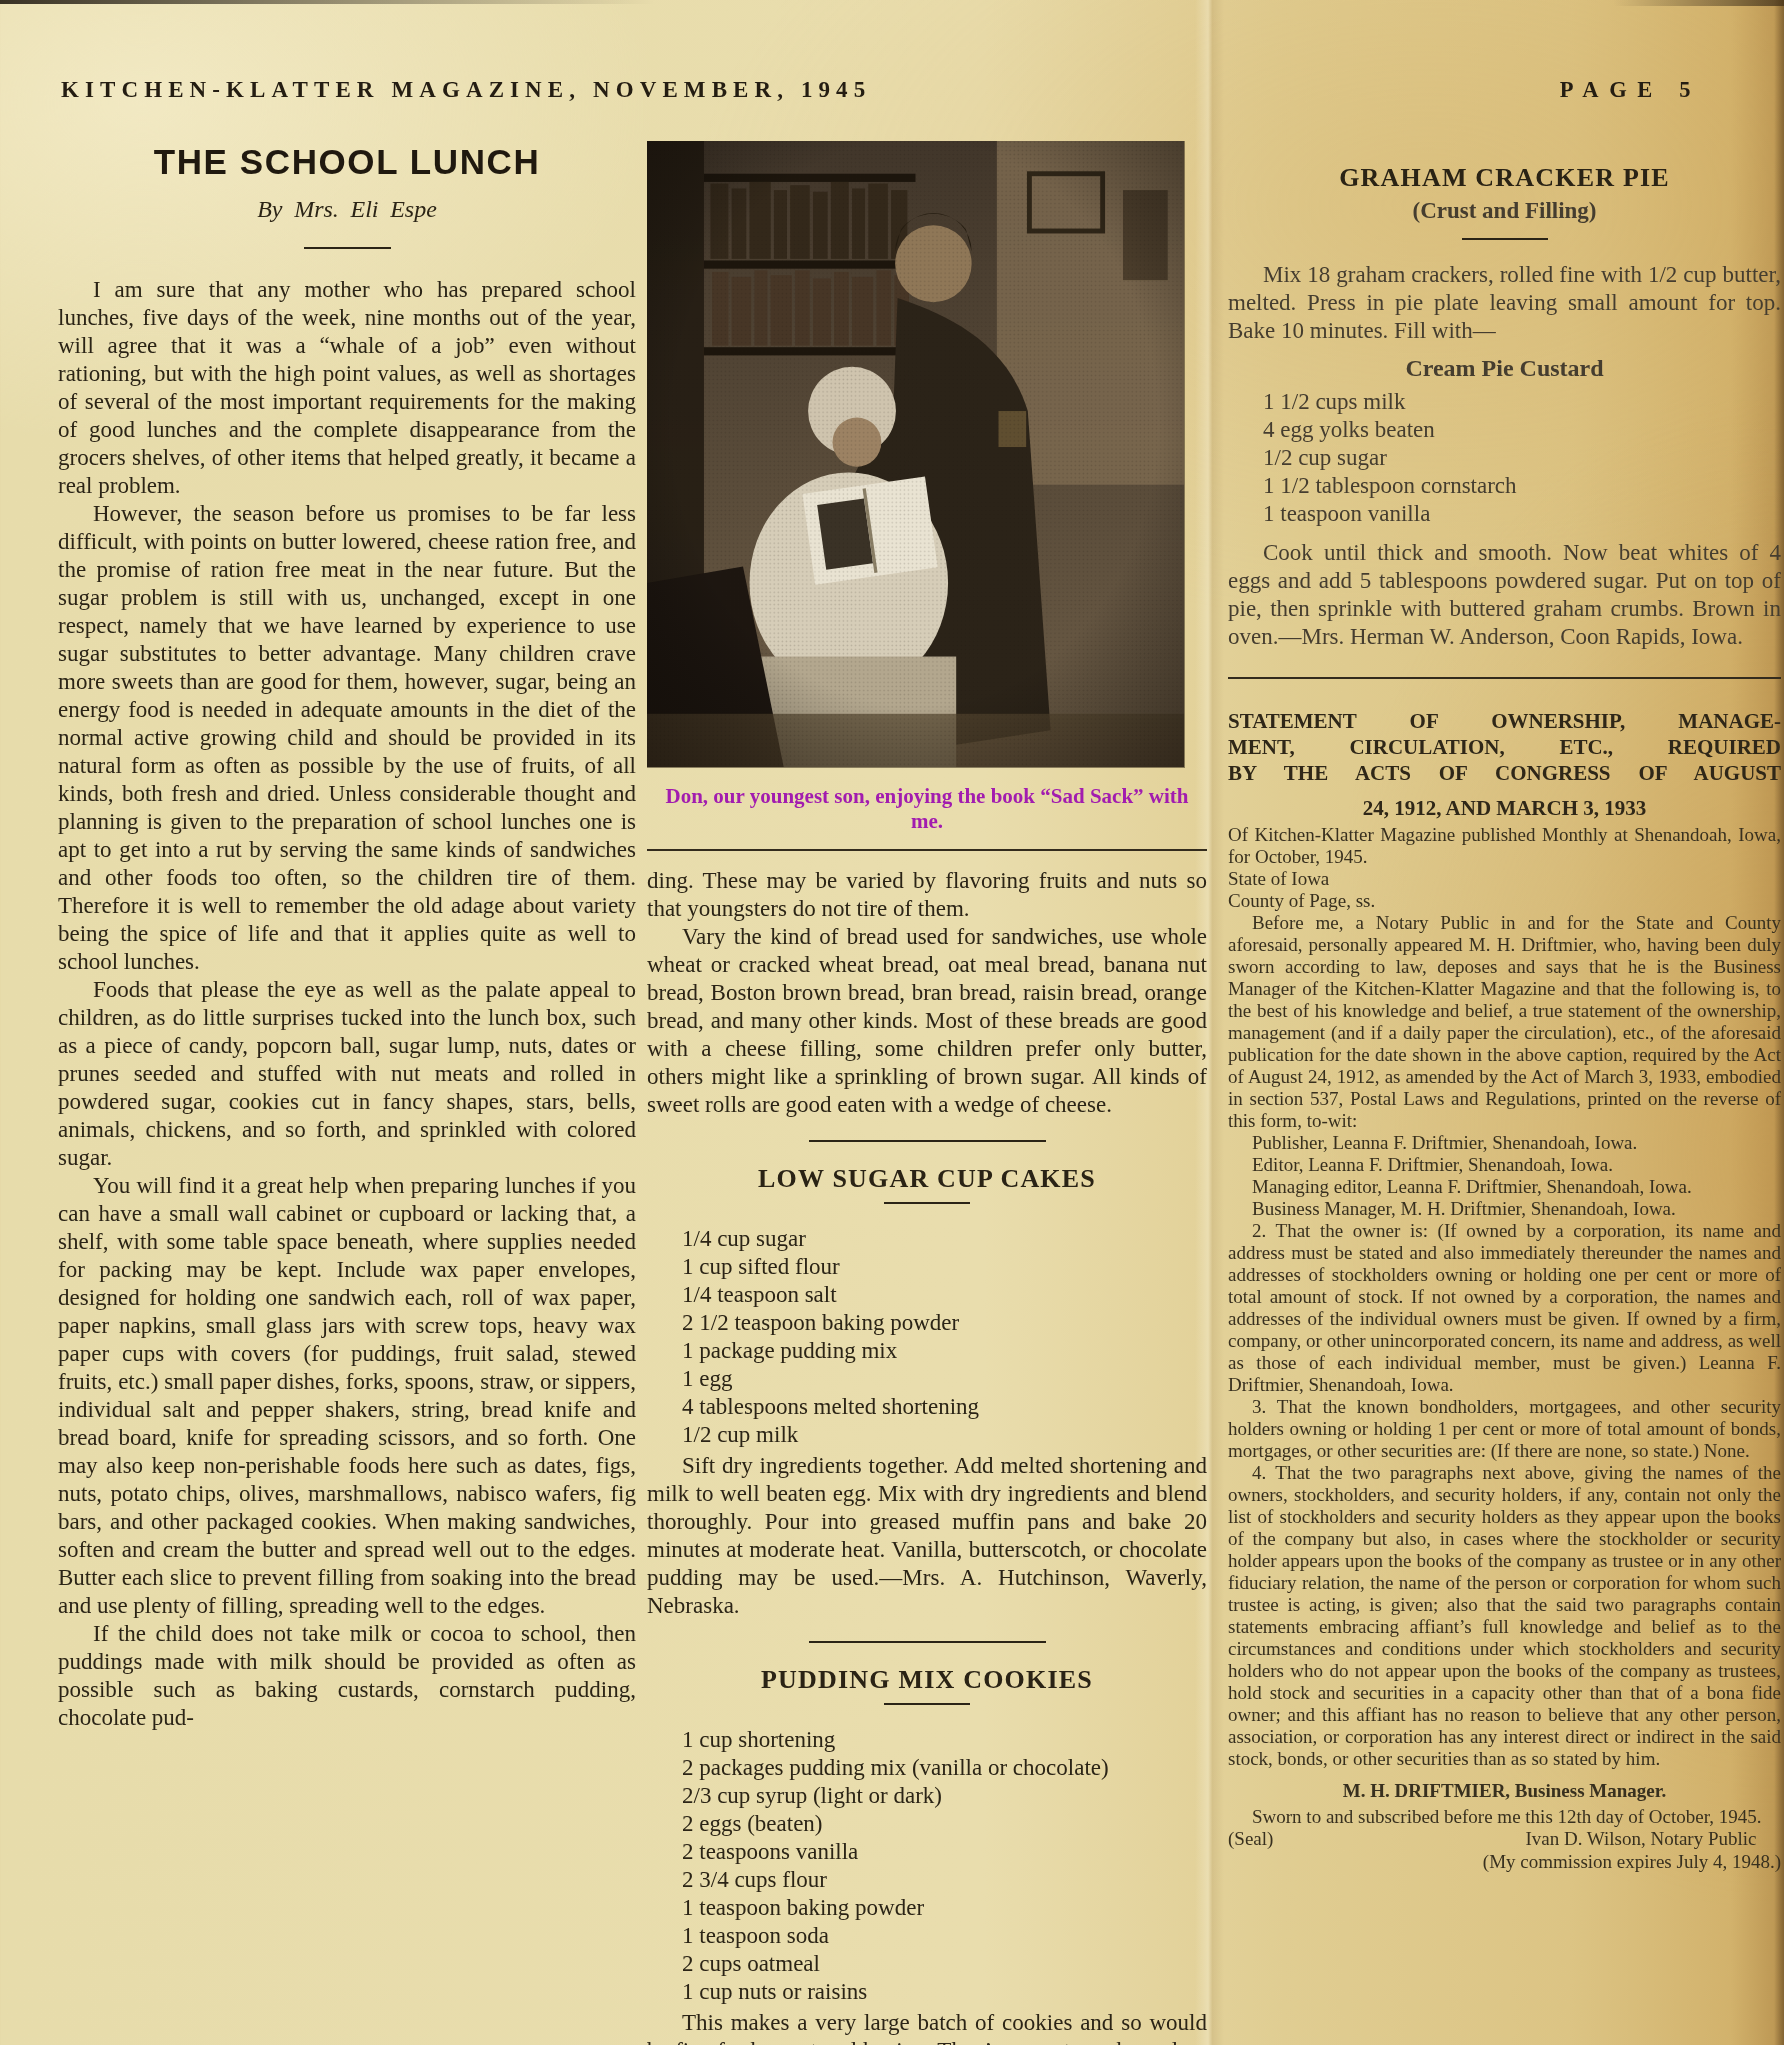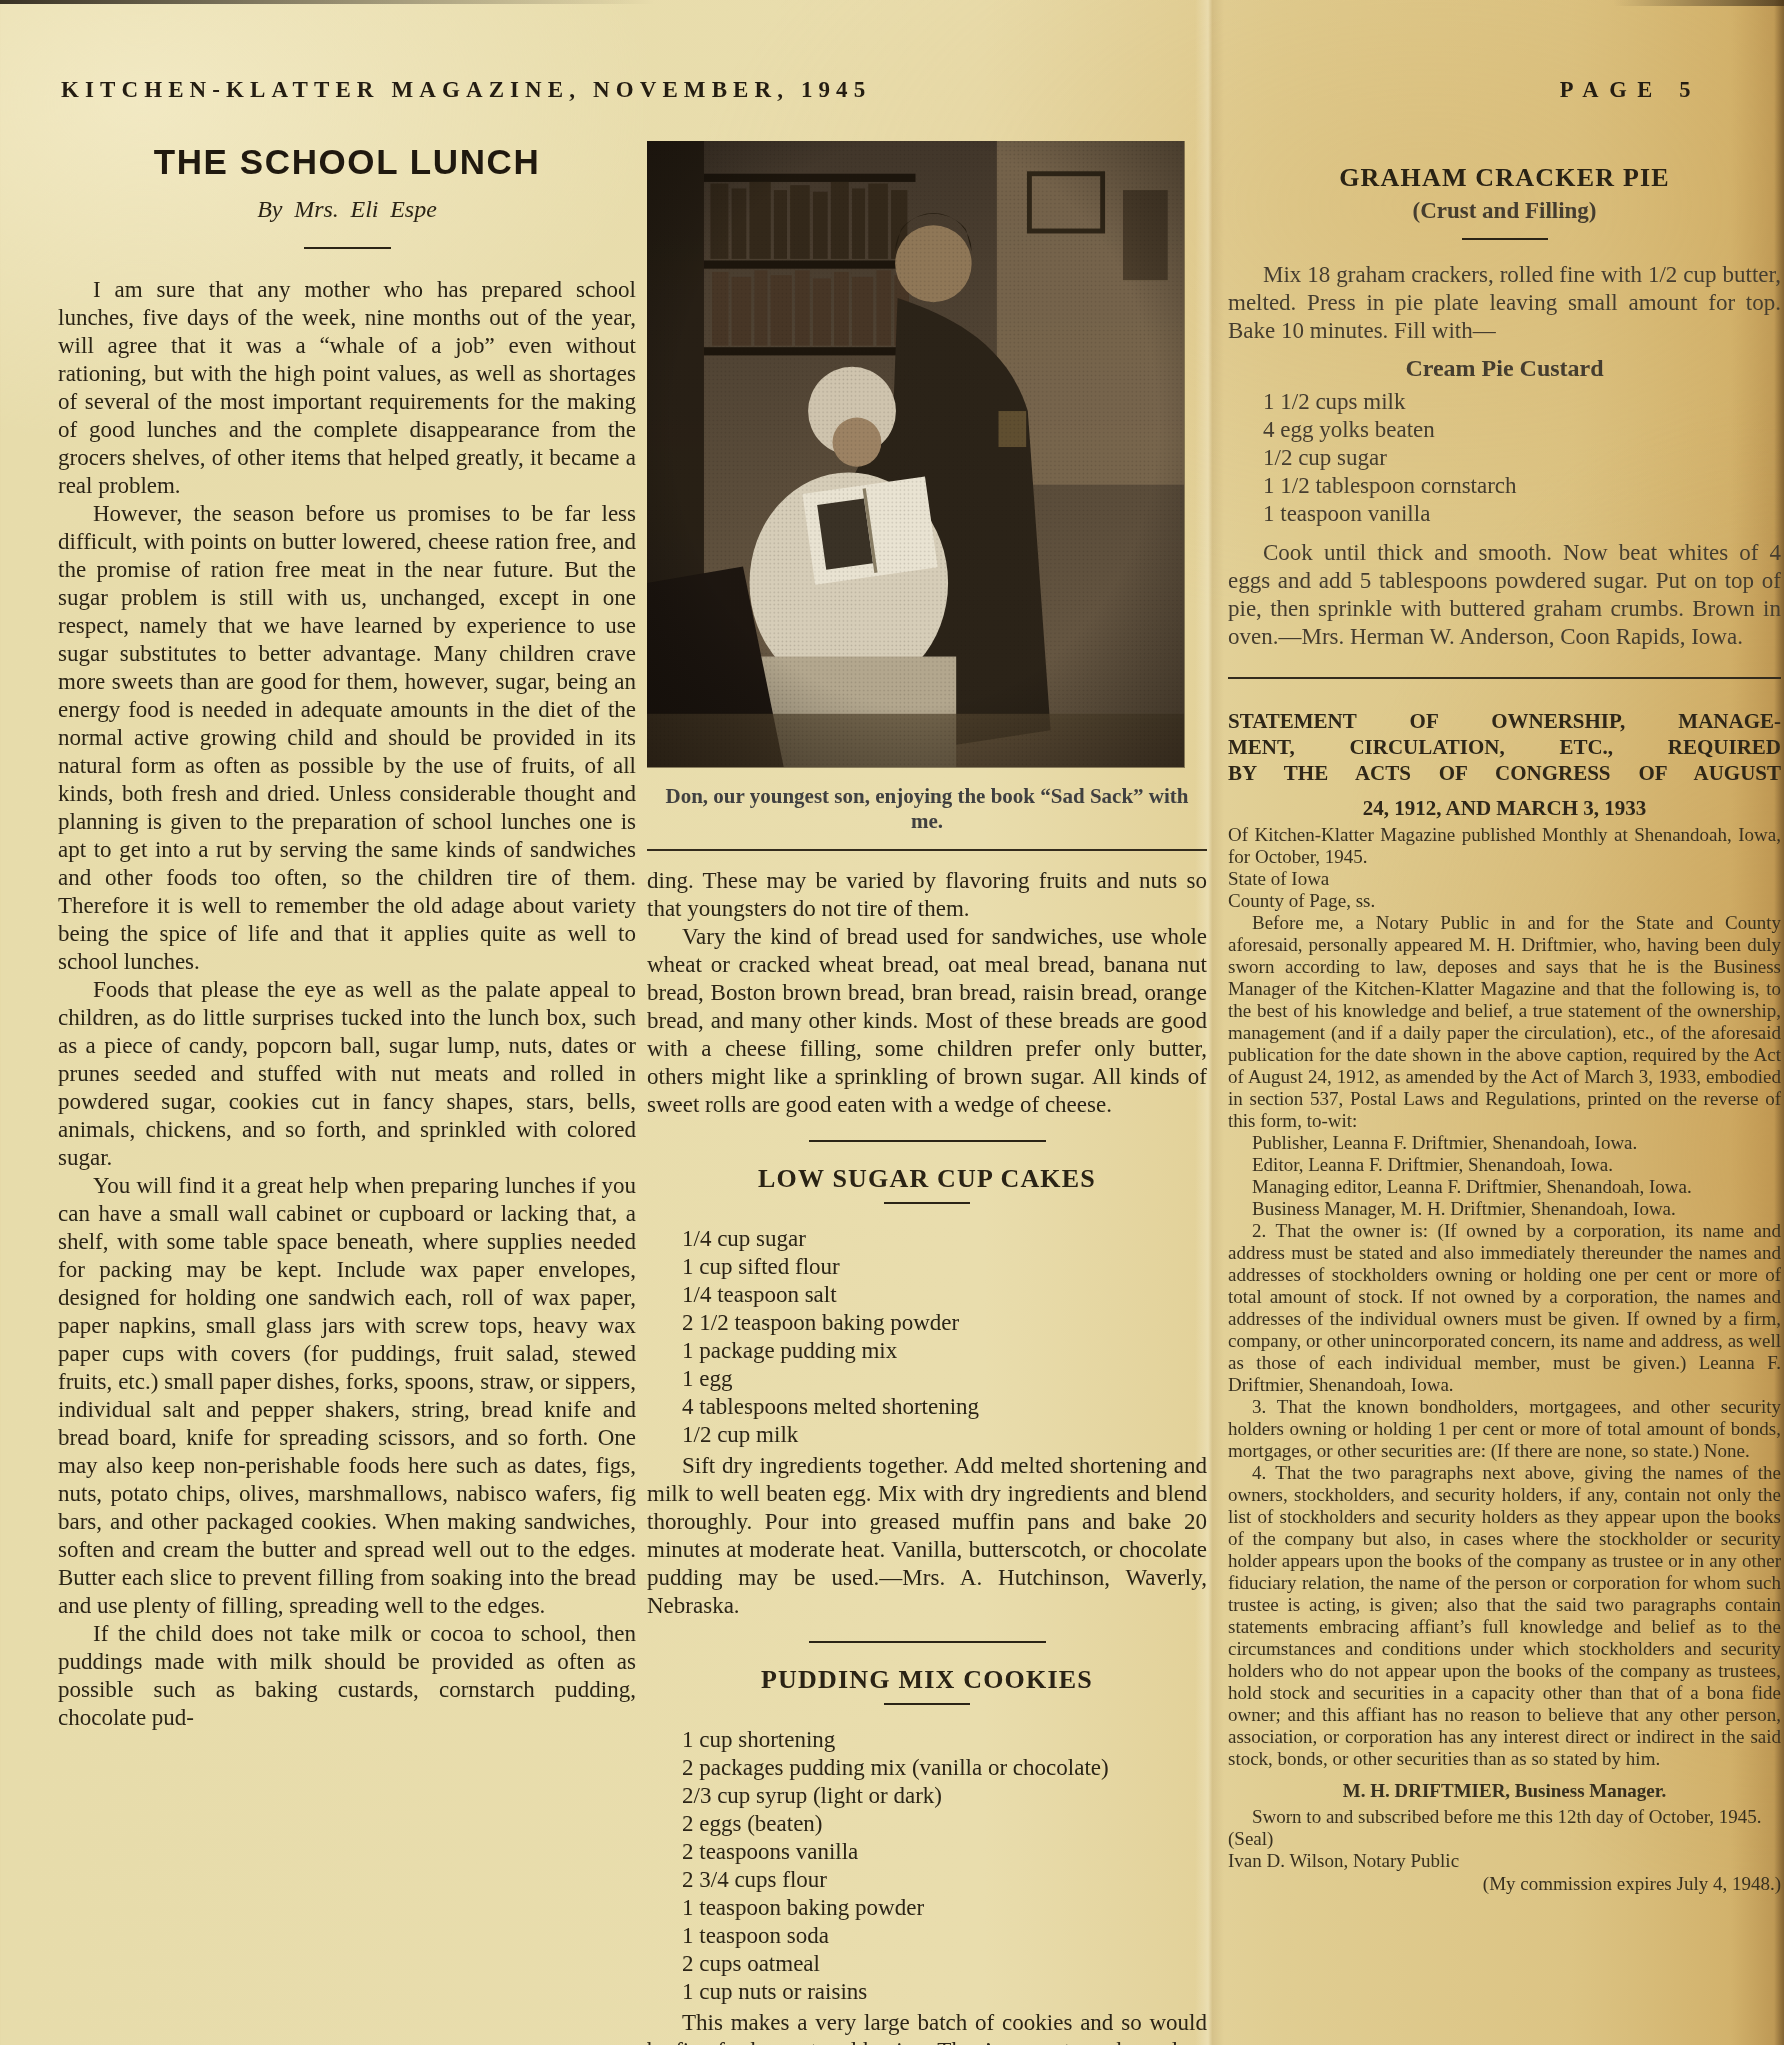--- a/index.html
+++ b/index.html
@@ -55,36 +55,36 @@
     margin:6.5px 0 0 0;color:#2a2315;}
   .recipe-sub{font-size:23px;font-weight:bold;text-align:center;margin:5.7px 0 0 0;}
   .ing{font-size:23px;line-height:28px;padding-left:70px;text-indent:-35px;margin:0;}
   .ing-block{margin:10.6px 0 0 0;}
 
   
   .photo-wrap{width:537px;height:626px;margin:0 0 17px 0;position:relative;
     outline:0.4px solid rgba(40,30,15,.5);box-shadow:0 0 16.4px rgba(60,40,15,.25) inset;}
   .photo-wrap svg{display:block;width:100%;height:100%;}
   .photo-caption{font-weight:bold;font-size:21px;line-height:25px;text-align:center;
-    margin:0 12.3px 14px 12.3px;color:#404040;}
+    margin:0 12.3px 14px 12.3px;color:#a21caf;}
 
   
   .faded{color:#453d2f;}
   .pie-intro{margin-top:11.5px;}
   .custard-title{font-size:24px;font-weight:bold;text-align:center;margin:10.6px 0 5.7px 0;}
 
   .stmt-head-line{font-weight:bold;font-size:21px;line-height:26px;
     text-align:justify;text-align-last:justify;color:#2f2718;}
   .stmt-head-date{font-weight:bold;font-size:21px;text-align:center;margin:10.6px 0 2.5px 0;color:#2f2718;}
   .stmt-p{font-size:19px;line-height:22px;text-align:justify;margin:0;
     text-indent:24px;color:#38301f;}
   .stmt-p.flush{text-indent:0;}
   .stmt-sig{font-size:19px;font-weight:bold;text-align:center;margin:10.6px 0 3.3px 0;color:#38301f;}
   .stmt-seal-row{display:flex;justify-content:space-between;font-size:19px;
-    padding:0 24.5px 0 0;color:#38301f;flex-direction:column;}
+    padding:0 24.5px 0 0;color:#38301f;}
   .stmt-commission{font-size:19px;text-align:right;margin:1.6px 0 0 0;color:#38301f;}
 </style>
 </head>
 <body>
 
 <div class="edge edge-top"></div>
 <div class="edge edge-topright"></div>
 <div class="edge edge-right"></div>
 
 <div class="edge crease-v"></div>

